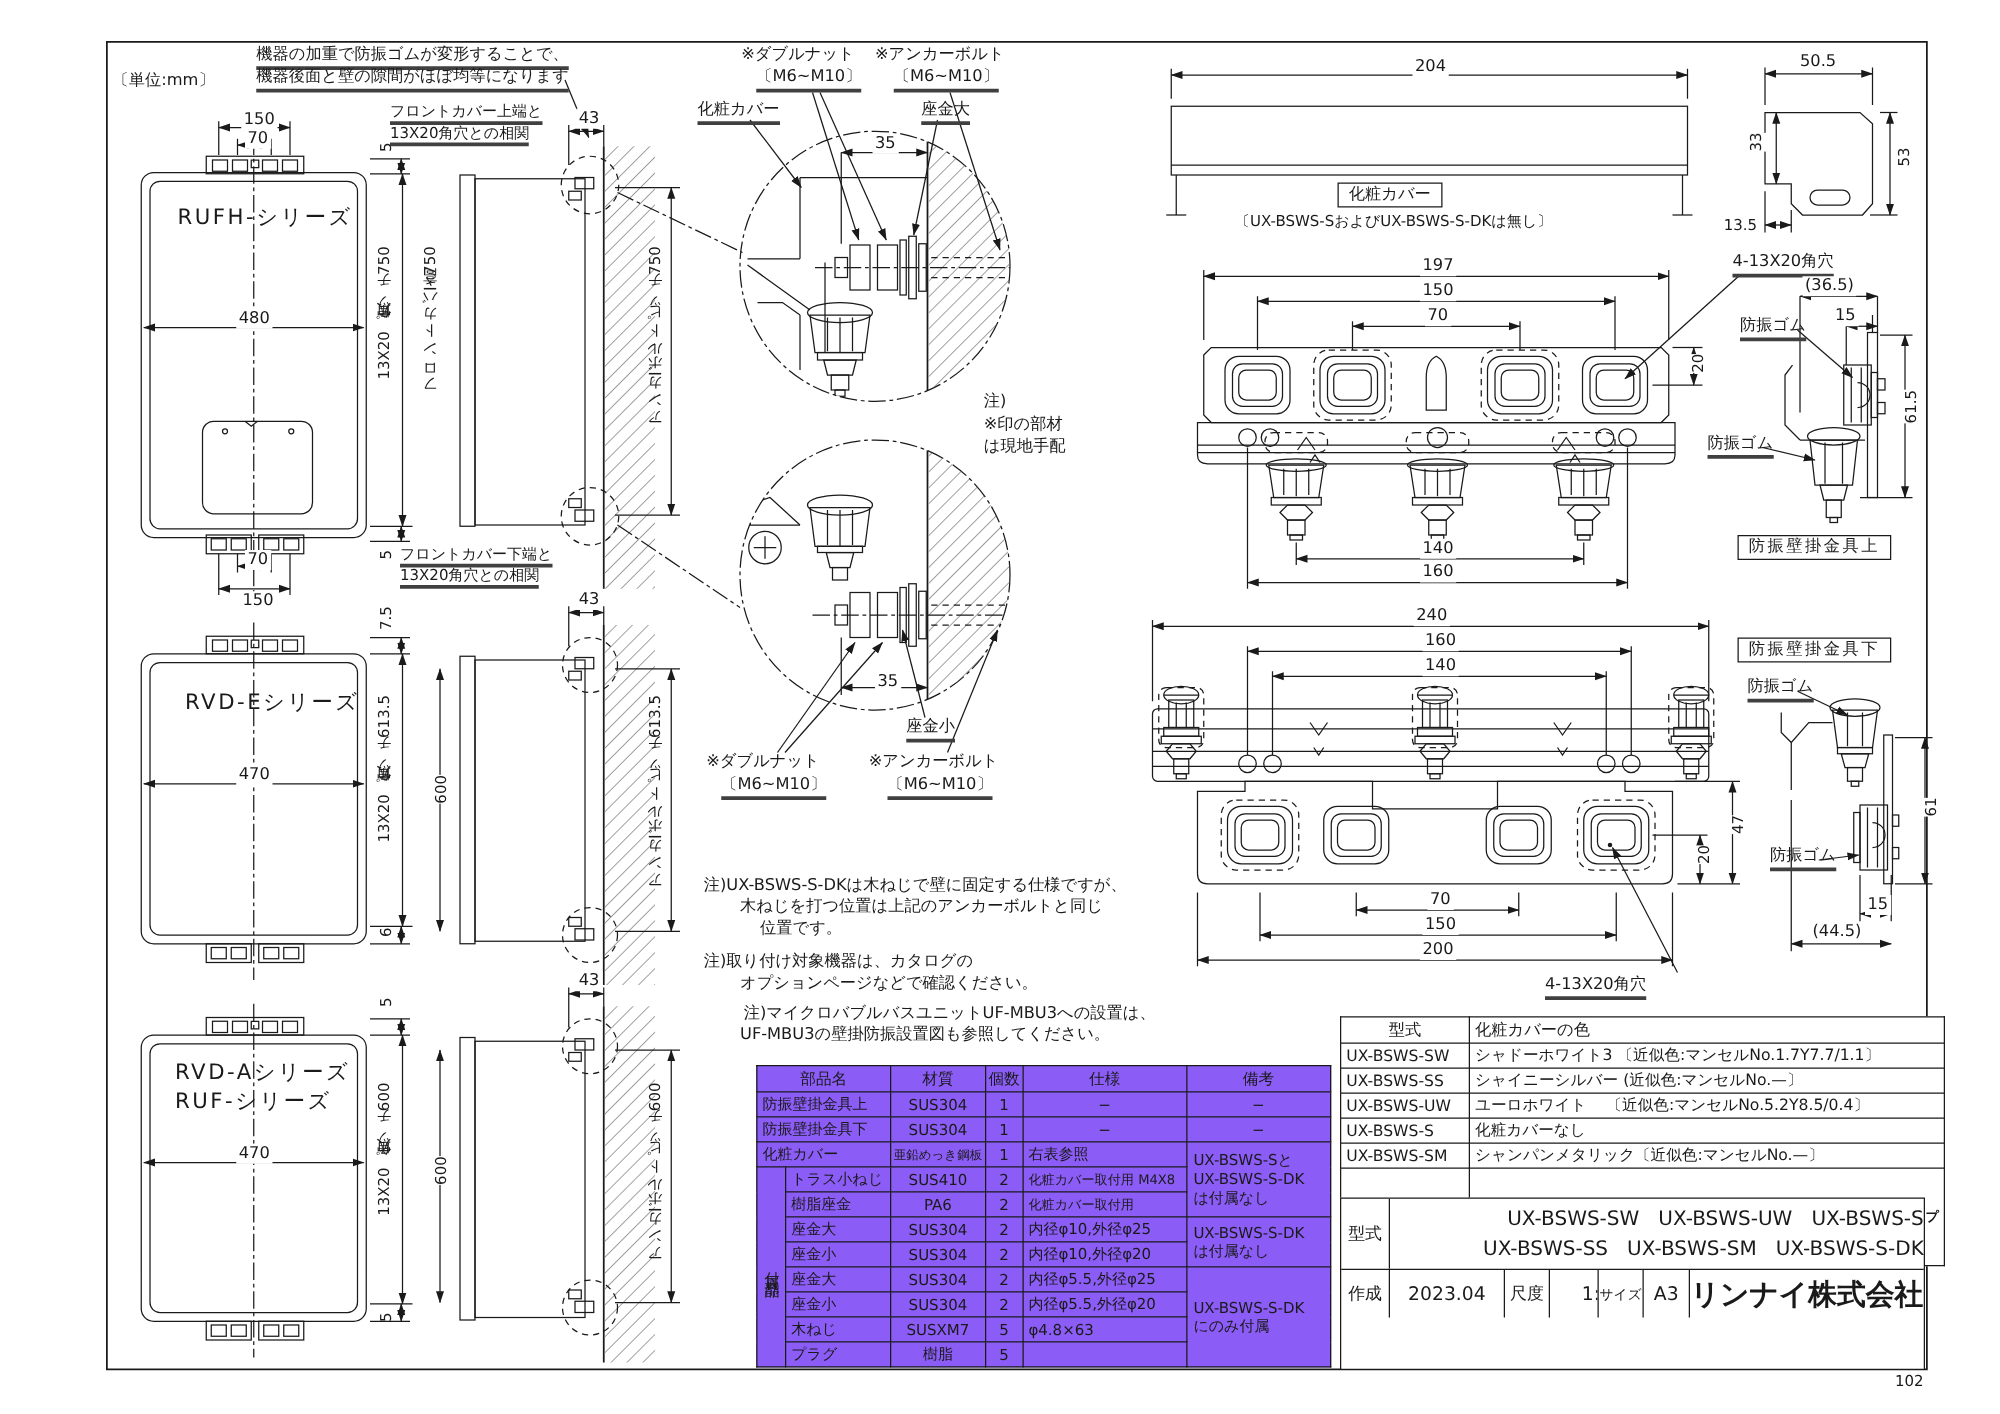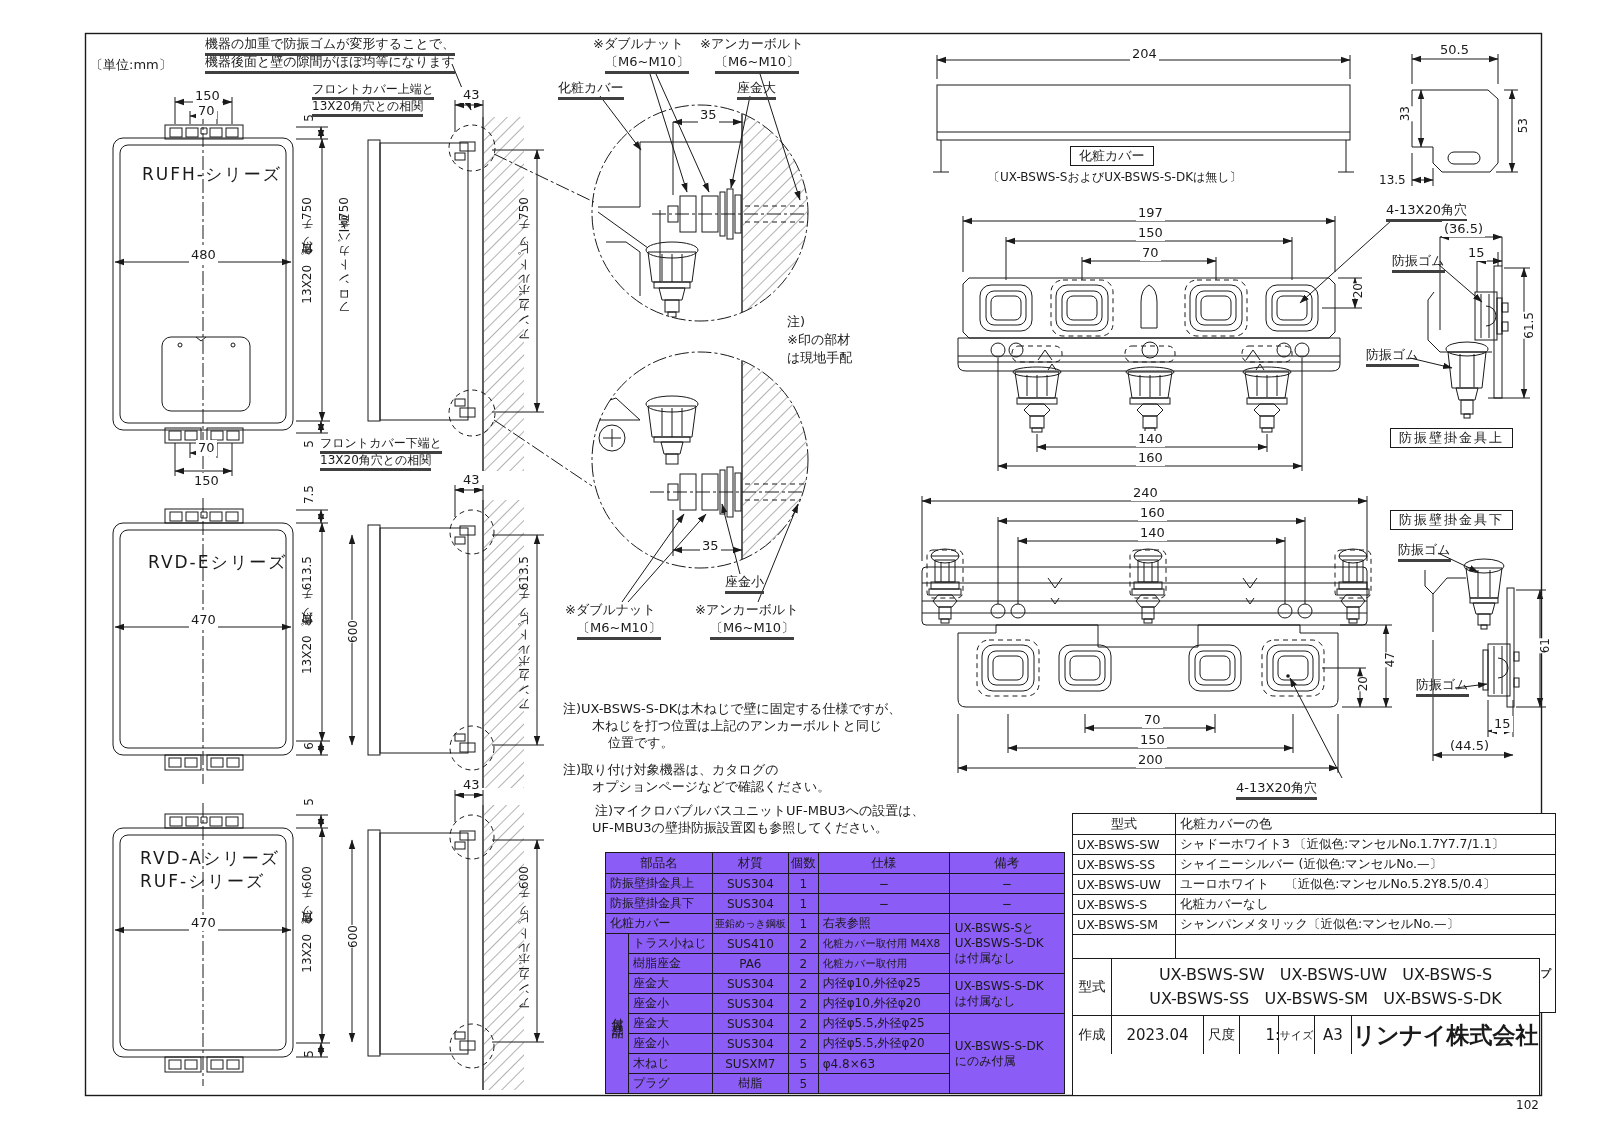--- a/index.html
+++ b/index.html
@@ -726,21 +726,21 @@
         <span class="cnote">注)アンカーボルトではなく、木ねじで壁に固定するタイプ</span>
       </div>
     </td>
   </tr>
 </tbody>
     </table>
 
 <div class="tb">
   <div class="tbr" style="height:56px;">
     <div class="tbc lab" style="width:38px;">型式</div>
-    <div class="tbc models" style="flex:1;">
+    <div class="tbc models" style="flex:1;align-items:flex-end;">
       <div>UX-BSWS-SW   UX-BSWS-UW   UX-BSWS-S</div>
       <div>UX-BSWS-SS   UX-BSWS-SM   UX-BSWS-S-DK</div>
     </div>
   </div>
   <div class="tbr" style="height:39px;">
     <div class="tbc lab" style="width:38px;">作成</div>
     <div class="tbc" style="width:92px;font-size:15px;">2023.04</div>
     <div class="tbc lab" style="width:36px;">尺度</div>
     <div class="tbc" style="width:39px;font-size:15px;padding-left:37px;">1:2</div>
     <div class="tbc lab" style="width:36px;font-size:11px;">サイズ</div>

